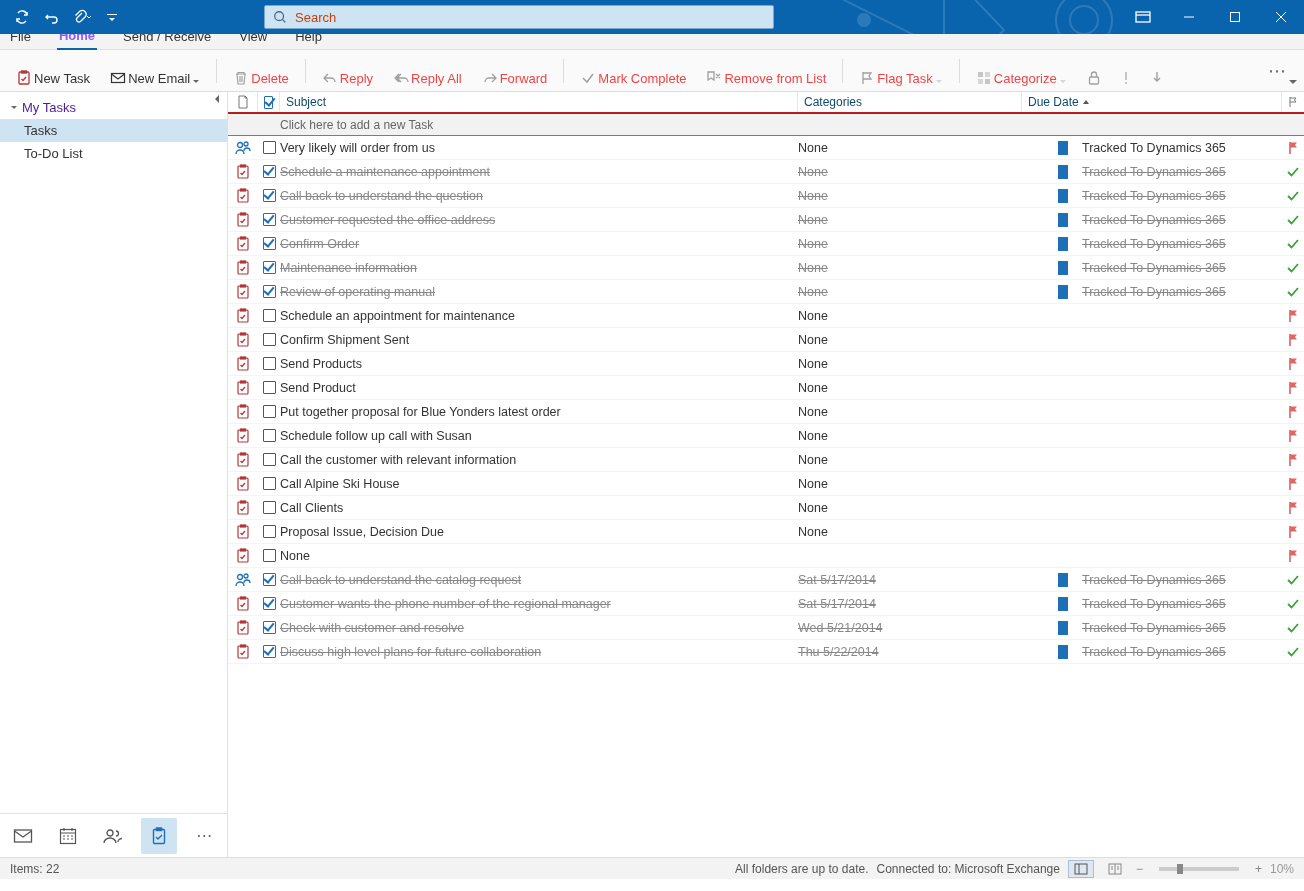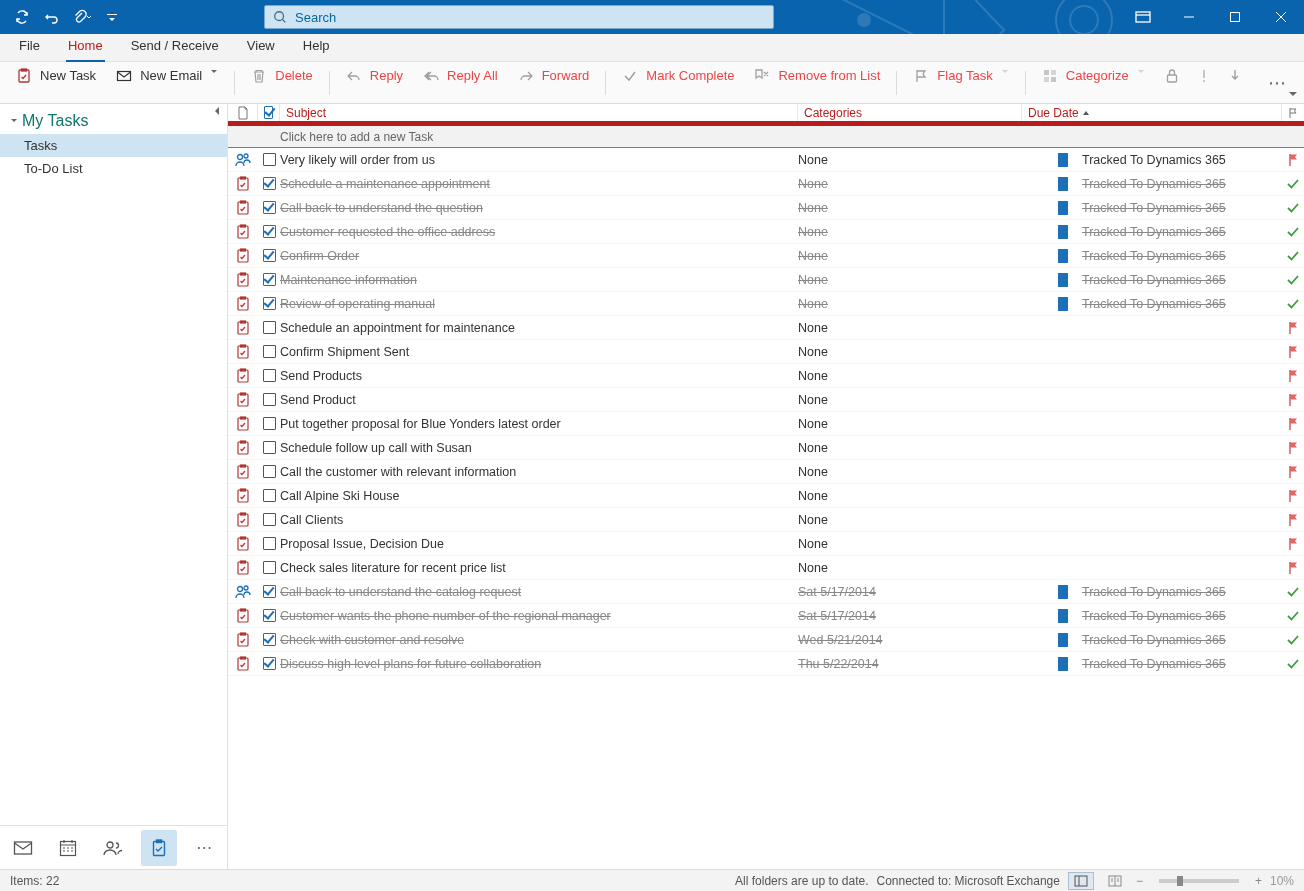--- a/index.html
+++ b/index.html
@@ -2,47 +2,47 @@
 <html><head>
 <meta charset="utf-8">
 <style>
 html,body{margin:0;padding:0;font-family:"Segoe UI",Arial,sans-serif;font-size:13px;color:#333;background:#fff;height:100%;overflow:hidden}
 *{box-sizing:border-box}
 .titlebar{height:34px;background:#0a64ad;display:flex;align-items:center;color:#fff;position:relative;overflow:hidden}
 .tb-pattern{position:absolute;right:140px;top:-20px;width:360px;height:100px;opacity:.5;pointer-events:none}
 .tb-left{display:flex;align-items:center;padding-left:10px;gap:6px}
 .tb-icon{width:24px;height:24px;display:flex;align-items:center;justify-content:center;cursor:pointer;border-radius:2px}
 .tb-search{margin-left:140px;width:510px}
-.tb-search-box{height:24px;background:#cfe4f3;border:1px solid #7aa8cc;border-radius:2px;display:flex;align-items:center;padding:0 8px;color:#0369a1}
+.tb-search-box{height:24px;background:#cfe4f3;border:1px solid #7aa8cc;border-radius:2px;display:flex;align-items:center;padding:0 8px;color:#c2410c}
 .tb-search-box svg{margin-right:8px}
 .tb-right{margin-left:auto;display:flex;position:relative;z-index:1}
 .tb-btn{width:46px;height:34px;display:flex;align-items:center;justify-content:center;cursor:pointer}
-.menubar{height:28px;background:#f3f3f3;border-bottom:1px solid #e1e1e1;display:flex;padding:0 17px;gap:24px}
+.menubar{height:16px;background:#f3f3f3;border-bottom:1px solid #e1e1e1;display:flex;align-items:flex-end;padding:0 8px;gap:24px}
 .menu-item{padding:4px 2px 5px;cursor:pointer;color:#333}
-.menu-item.active{color:#b91c1c;border-bottom:2px solid #0a64ad;margin-bottom:-1px;font-weight:400}
+.menu-item.active{color:#8b5cf6;border-bottom:2px solid #0a64ad;margin-bottom:-1px;font-weight:700}
 .ribbon{height:42px;background:#fafafa;border-bottom:1px solid #dcdcdc;display:flex;align-items:center;padding:0 10px;gap:8px;position:relative}
-.rbtn{height:30px;display:flex;align-items:flex-start;gap:8px;padding:0 6px;cursor:pointer;color:#333;border-radius:2px}
+.rbtn{height:30px;display:flex;align-items:flex-end;gap:2px;padding:0 6px;cursor:pointer;color:#333;border-radius:2px}
 .rbtn.disabled{color:#ef4444;cursor:default}
 .rbtn.disabled svg{opacity:.45}
 .rsep{width:1px;height:24px;background:#dcdcdc;margin:0 2px}
 .r-expand{position:absolute;right:6px;bottom:2px;font-size:11px;color:#666;cursor:pointer}
 .r-more{margin-left:auto;font-size:18px;color:#666;cursor:pointer;padding:0 8px}
 .main{display:flex;height:calc(100% - 34px - 28px - 42px - 22px)}
 .sidebar{width:228px;border-right:1px solid #e1e1e1;display:flex;flex-direction:column;background:#fff}
 .sb-content{flex:1;padding-top:4px;position:relative}
 .sb-collapse{position:absolute;right:4px;top:2px;font-size:11px;color:#666;cursor:pointer}
-.sb-header{display:flex;align-items:center;padding:4px 8px;font-size:16px;color:#0f766e;cursor:pointer}
+.sb-header{display:flex;align-items:center;padding:4px 8px;font-size:13px;color:#4c1d95;cursor:pointer}
 .sb-header svg{margin-right:2px}
 .sb-item{padding:4px 8px 4px 24px;cursor:pointer}
 .sb-item.sel{background:#cfe4f3}
 .sb-nav{height:44px;border-top:1px solid #e1e1e1;display:flex;align-items:center;justify-content:space-around}
 .sb-nav-item{width:36px;height:36px;display:flex;align-items:center;justify-content:center;cursor:pointer;border-radius:2px}
 .sb-nav-item.active{background:#cfe4f3}
 .content{flex:1;display:flex;flex-direction:column;overflow:hidden}
-.grid-header{height:22px;border-bottom:5px solid #b91c1c;display:flex;background:#fff;font-size:12px;color:#b91c1c}
+.grid-header{height:22px;border-bottom:2px solid #b91c1c;display:flex;background:#fff;font-size:12px;color:#0c4a6e}
 .gh-cell{border-right:1px solid #e6e6e6;display:flex;align-items:center;padding:0 6px}
 .col-icon{width:30px;justify-content:center}
 .col-chk{width:22px;justify-content:center}
 .col-subj{width:518px}
 .col-due{width:260px}
 .col-cat{flex:1}
 .col-flag{width:22px;justify-content:center;border-right:none}
 .addrow{height:22px;background:#f2f2f2;border-bottom:1px solid #8b5cf6;display:flex;align-items:center}
 .addrow .txt{margin-left:52px;color:#666;font-size:12px}
 .rows{flex:1;overflow-y:auto}
@@ -703,21 +703,20 @@
           <div class="c-icon">
             <svg width="14" height="16" viewBox="0 0 14 16" fill="none" stroke="#b23737" stroke-width="1.2">
               <rect x="2" y="2" width="10" height="12" rx="1"></rect>
               <rect x="4.5" y="1" width="5" height="2" fill="#b23737"></rect>
               <path d="M4.5 9l1.5 1.5L9 7"></path>
             </svg>
           </div>
           <div class="c-chk">
             <span class="chk"></span>
           </div>
-          <div class="c-subj">Check sales literature for recent price list</div>
           <div class="c-due">None</div>
           <div class="c-cat"></div>
           <div class="c-flag">
             <svg width="12" height="14" viewBox="0 0 12 14">
               <path d="M3 1v12" stroke="#c94f4f" stroke-width="1.4"></path>
               <path d="M3 1.5h7l-2 2.5 2 2.5H3z" fill="#e06666"></path>
             </svg>
           </div>
         </div>
         <div class="row done">

